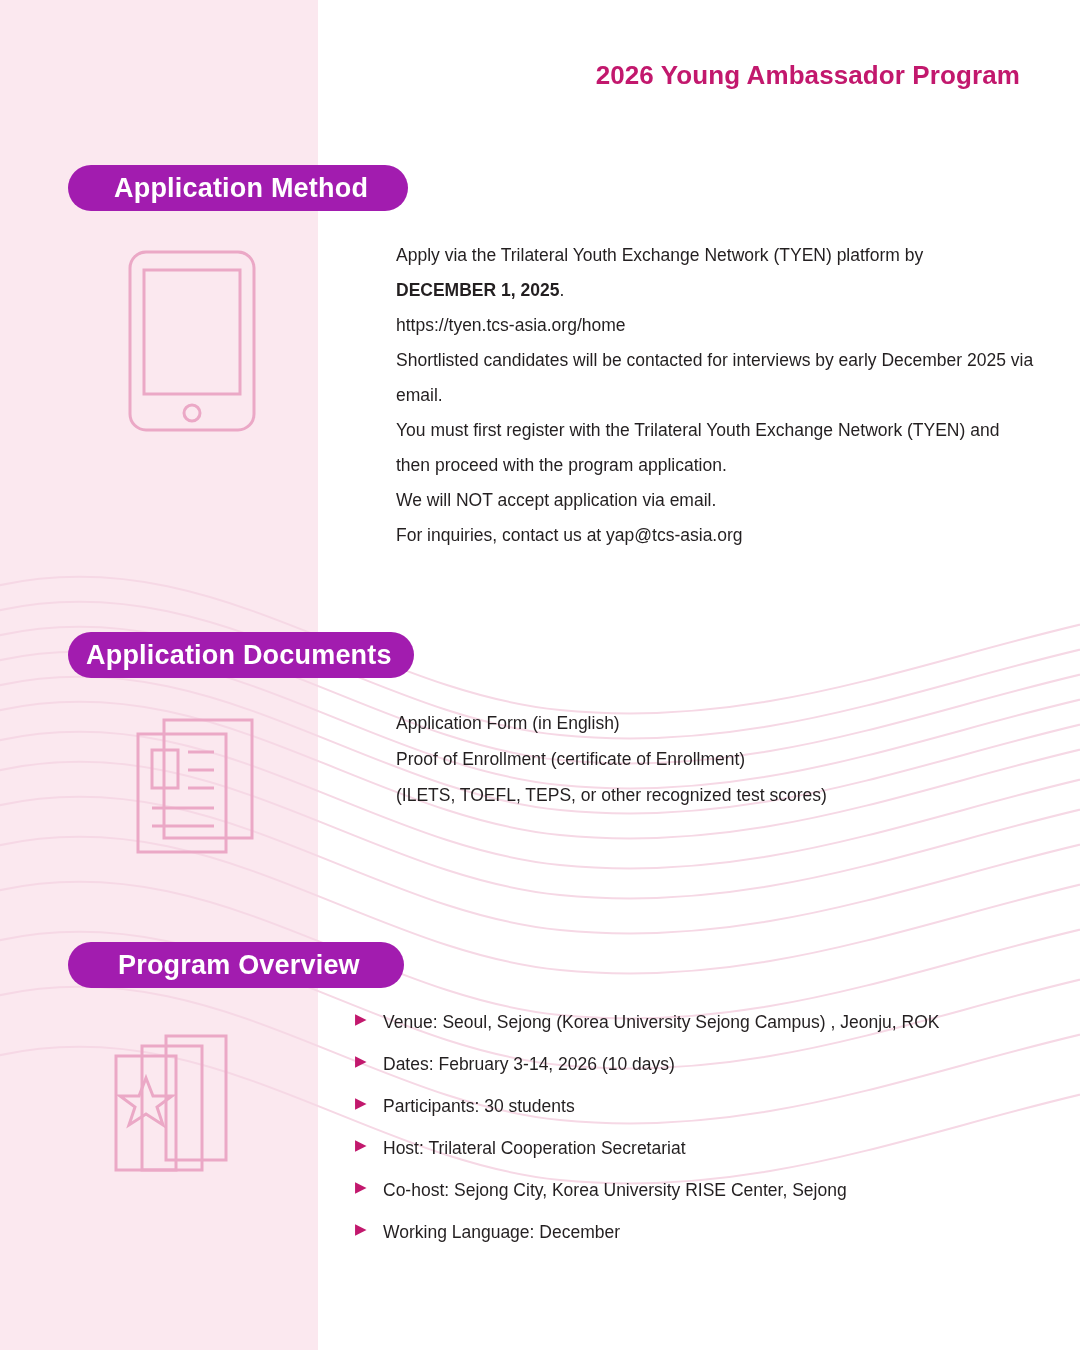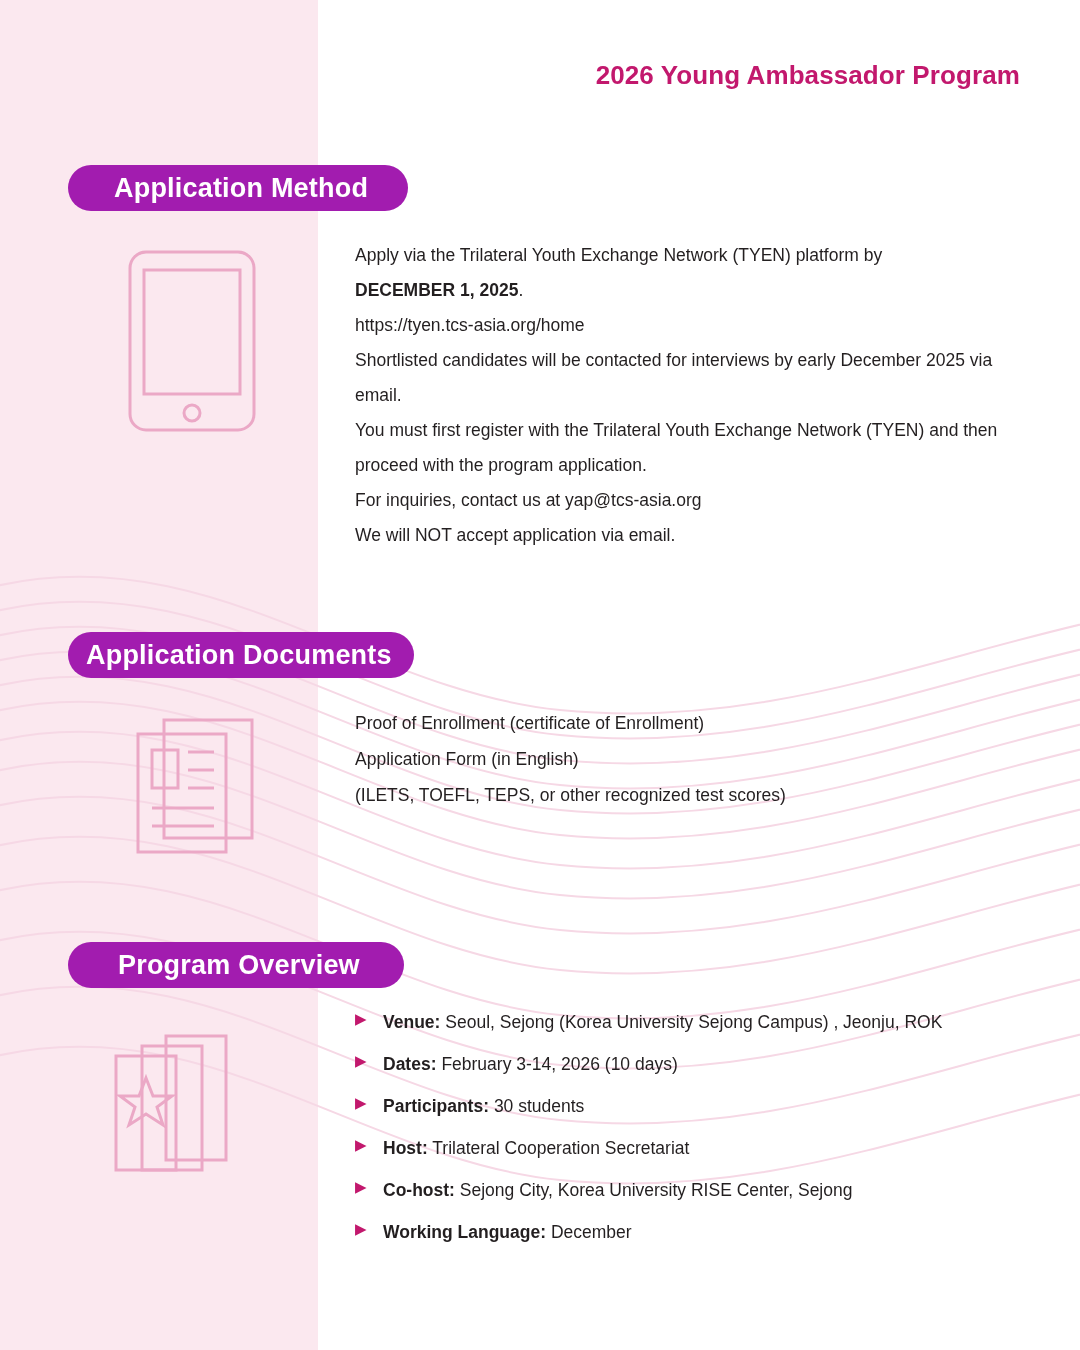--- a/index.html
+++ b/index.html
@@ -66,21 +66,21 @@
   
   .body-text {
     position: absolute;
     color: #231f20;
     font-size: 17.5px;
     line-height: 35px;
   }
   #text-method { left: 355px; top: 238px; width: 680px; }
   #text-documents { left: 355px; top: 705px; width: 620px; line-height: 36px; }
 
-  .body-text .line { white-space: normal; }
+  .body-text .line { white-space: normal; margin-left: 41px; }
   .body-text b { font-weight: bold; }
 
   
   .overview-list {
     position: absolute;
     left: 355px; top: 1008px;
     width: 680px;
     color: #231f20;
     font-size: 17.5px;
   }
@@ -91,21 +91,21 @@
   }
   .ov-arrow {
     flex: 0 0 auto;
     width: 28px;
     padding-top: 3px;
     color: #c2186d;
     font-size: 15px;
     line-height: 1;
   }
   .ov-body { flex: 1 1 auto; line-height: 29px; }
-  .ov-body .lbl { font-weight: bold; }
+  .ov-body .lbl { font-weight: normal; }
   .ov-sub { display: block; }
 </style>
 </head>
 <body>
 
 <div class="bg-left-panel"></div>
 
 <svg class="bg-waves" viewBox="0 0 1080 700" preserveAspectRatio="none">
   <g fill="none" stroke="#f6d8e5" stroke-width="2">
     <path d="M-20,90 C200,30 360,190 560,210 C760,230 920,160 1100,120"></path>
@@ -140,42 +140,42 @@
 <div class="body-text" id="text-method">
   <div class="line">
     <span>Apply via the Trilateral Youth Exchange Network (TYEN) platform by</span>
   </div>
   <div class="line">
     <b>DECEMBER 1, 2025</b><span>.</span>
   </div>
   <div class="line">https://tyen.tcs-asia.org/home</div>
   <div class="line">Shortlisted candidates will be contacted for interviews by early December 2025 via email.</div>
   <div class="line">You must first register with the Trilateral Youth Exchange Network (TYEN) and then proceed with the program application.</div>
+  <div class="line">We will NOT accept application via email.</div>
   <div class="line">For inquiries, contact us at yap@tcs-asia.org</div>
-  <div class="line">We will NOT accept application via email.</div>
 </div>
 
 <div class="pill" id="pill-documents">Application Documents</div>
 
 <div class="icon-box" id="icon-docs">
   <svg width="140" height="150" viewBox="0 0 140 150">
     <rect x="34" y="8" width="88" height="118" fill="none" stroke="#eba8c6" stroke-width="3"></rect>
     <rect x="8" y="22" width="88" height="118" fill="none" stroke="#eba8c6" stroke-width="3"></rect>
     <rect x="22" y="38" width="26" height="38" fill="none" stroke="#eba8c6" stroke-width="3"></rect>
     <line x1="58" y1="40" x2="84" y2="40" stroke="#eba8c6" stroke-width="3"></line>
     <line x1="58" y1="58" x2="84" y2="58" stroke="#eba8c6" stroke-width="3"></line>
     <line x1="58" y1="76" x2="84" y2="76" stroke="#eba8c6" stroke-width="3"></line>
     <line x1="22" y1="96" x2="84" y2="96" stroke="#eba8c6" stroke-width="3"></line>
     <line x1="22" y1="114" x2="84" y2="114" stroke="#eba8c6" stroke-width="3"></line>
   </svg>
 </div>
 
 <div class="body-text" id="text-documents">
+  <div class="line">Application Form (in English)</div>
   <div class="line">Proof of Enrollment (certificate of Enrollment)</div>
-  <div class="line">Application Form (in English)</div>
   <div class="line">(ILETS, TOEFL, TEPS, or other recognized test scores)</div>
 </div>
 
 <div class="pill" id="pill-overview">Program Overview</div>
 
 <div class="icon-box" id="icon-cards">
   <svg width="160" height="150" viewBox="0 0 160 150">
     <rect x="58" y="6" width="60" height="124" fill="none" stroke="#eba8c6" stroke-width="3"></rect>
     <rect x="34" y="16" width="60" height="124" fill="none" stroke="#eba8c6" stroke-width="3"></rect>
     <rect x="8" y="26" width="60" height="114" fill="none" stroke="#eba8c6" stroke-width="3"></rect>

